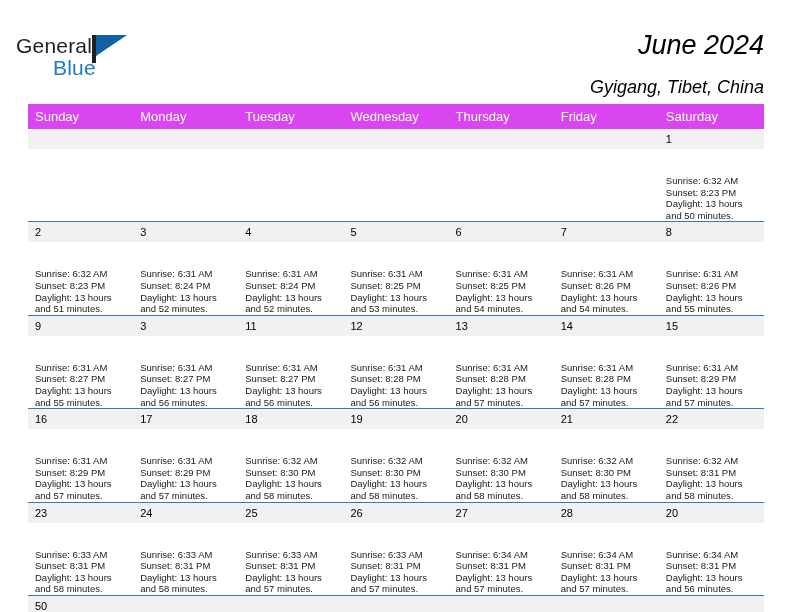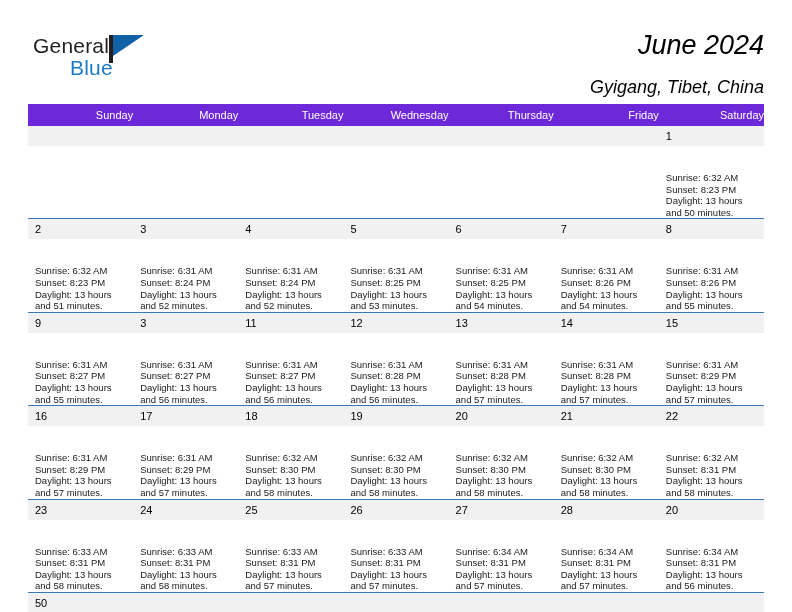--- a/index.html
+++ b/index.html
@@ -18,21 +18,21 @@
   .page {
     position: relative;
     width: 792px;
     height: 612px;
     box-sizing: border-box;
   }
 
   
   .header {
     position: absolute;
-    left: 28px;
+    left: 11px;
     top: 28px;
     right: 28px;
     height: 66px;
   }
 
   .brand {
     position: absolute;
     left: 5px;
     top: 6px;
     width: 180px;
@@ -107,25 +107,25 @@
   .calendar {
     position: absolute;
     left: 28px;
     top: 104px;
     width: 736px;
     border-collapse: collapse;
     table-layout: fixed;
   }
 
   .calendar th {
-    background: #6d28d9;
+    background: #d946ef;
     color: #ffffff;
-    font-size: 11px;
+    font-size: 13px;
     font-weight: normal;
-    text-align: right;
+    text-align: left;
     padding: 5px 0 5px 7px;
     height: 12px;
     border: none;
   }
 
   .calendar td {
     vertical-align: top;
     padding: 0;
     border-top: 1px solid #3a77b5;
     background: #ffffff;

